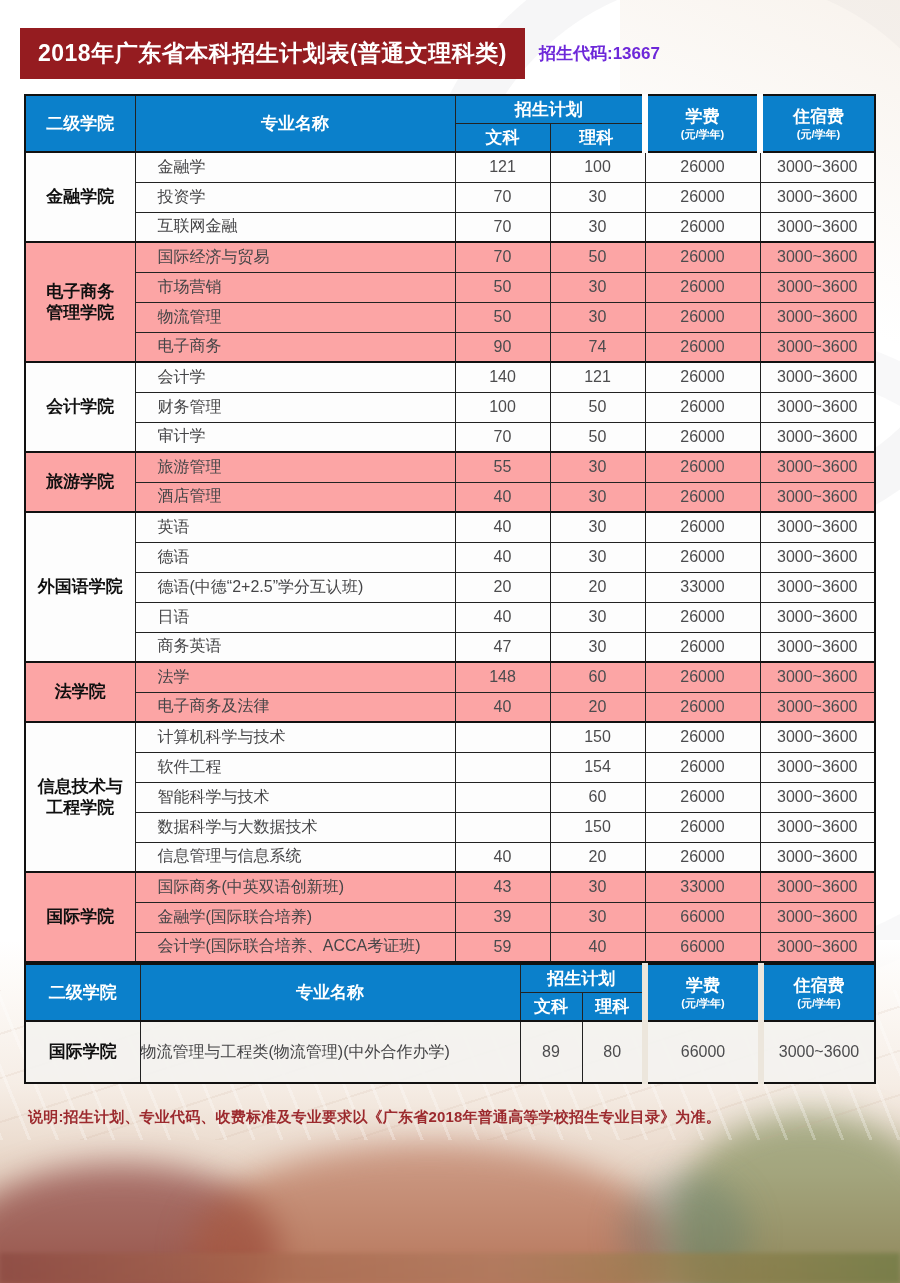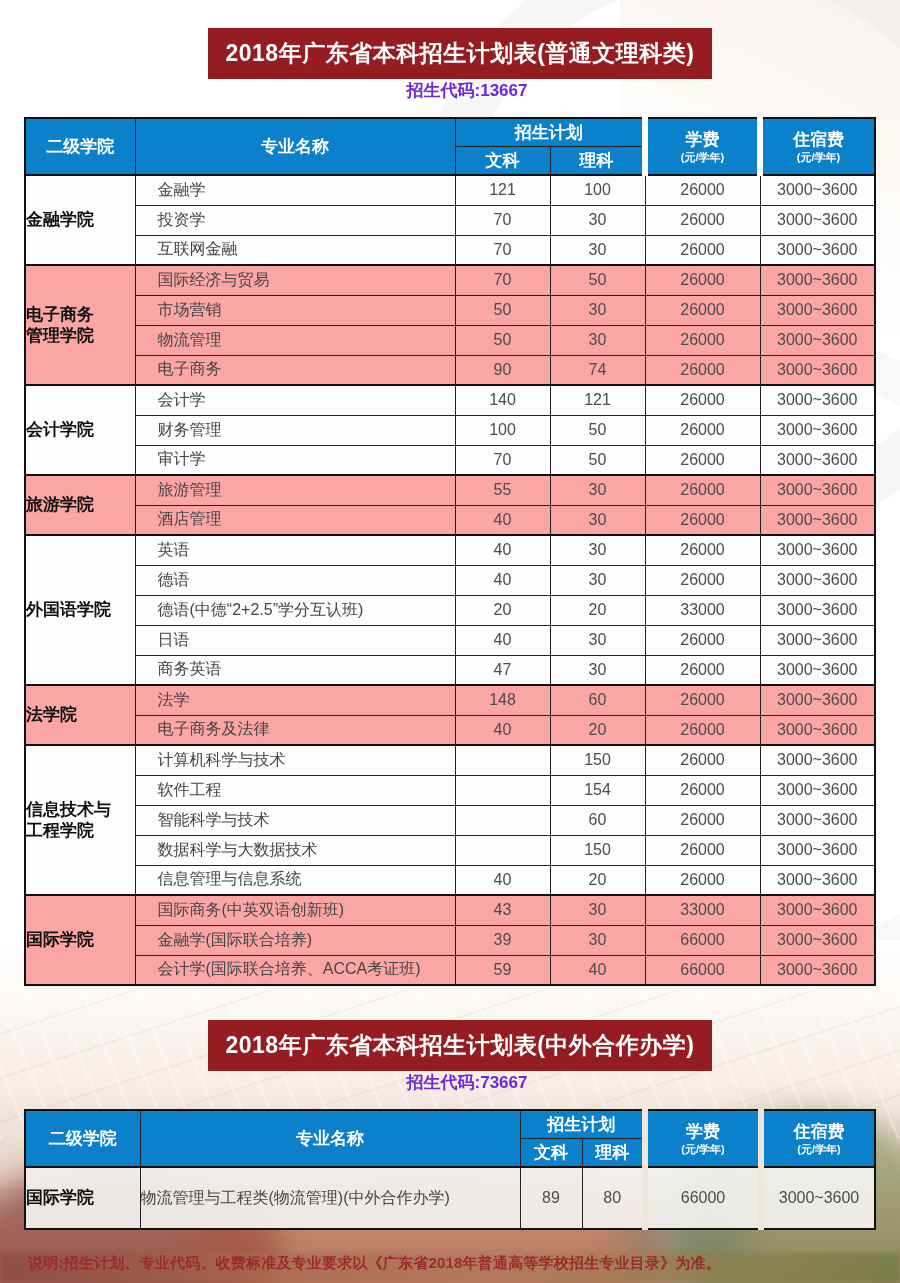--- a/index.html
+++ b/index.html
@@ -23,21 +23,21 @@
   .blob-green{right:-50px;bottom:-60px;width:280px;height:230px;background:rgba(96,118,54,0.5);}
   .blob-teal{left:620px;bottom:-10px;width:130px;height:120px;background:rgba(62,110,110,0.25);}
   .rails{position:absolute;left:0;top:50px;width:900px;height:150px;opacity:.45;
     background:repeating-linear-gradient(68deg,rgba(255,255,255,0.6) 0 3px,transparent 3px 26px),
                repeating-linear-gradient(-18deg,rgba(198,168,148,0.28) 0 2px,transparent 2px 42px);}
   .bottom-strip{position:absolute;left:0;bottom:0;width:900px;height:30px;opacity:.7;filter:blur(2px);
     background:linear-gradient(90deg,#8c4a42,#a96a50 30%,#b07a5e 55%,#97804d 75%,#6f7a42);}
 
   
   .content{position:relative;z-index:2;}
-  .title-row{display:flex;align-items:center;margin:28px 0 15px 20px;flex-direction:column;}
+  .title-row{display:flex;align-items:center;margin:28px 0 15px 20px;}
   .title-row.second{margin-top:34px;}
   .title-bar{background:#951c20;color:#ffffff;font-weight:bold;font-size:23px;
     padding:10px 18px;letter-spacing:.5px;}
   .code-label{color:#6d28d9;font-size:17px;font-weight:bold;margin-left:14px;}
 
   table.plan{border-collapse:collapse;table-layout:fixed;width:850px;margin:0 auto;
     border:2px solid #111;}
   .plan th,.plan td{border:1px solid #222;padding:0;}
   .plan thead th{background:#0b80cb;color:#ffffff;font-weight:bold;font-size:17px;text-align:center;}
   .plan thead tr:first-child{height:28px;}
@@ -45,21 +45,21 @@
   .plan thead tr:last-child th{border-bottom:2px solid #111;}
   .plan thead th[rowspan]{border-bottom:2px solid #111;}
   .fee-line2{display:block;font-size:11px;font-weight:bold;margin-top:-1px;}
   .t1 thead th.gap-left{border-left:6px solid #ffffff;}
   .t2 thead th.gap-left{border-left:6px solid #ece6dc;}
   .t2 tbody td.gap-l{border-left:6px solid #ece6dc;}
 
   .t1 tbody tr{height:30px;}
   .t2 tbody tr{height:62px;}
   tr.gstart td{border-top:2px solid #111;}
-  td.college{font-weight:bold;color:#101010;font-size:17px;
+  td.college{text-align:center;font-weight:bold;color:#101010;font-size:17px;
     white-space:pre-line;line-height:1.25;}
   td.major{text-align:left;padding-left:22px;font-size:16px;color:#454547;}
   .t2 td.major{padding-left:0;}
   td.num{text-align:center;font-size:16px;color:#4c4c4e;}
   .t1 tr.band-a td{background:#fdfdfd;}
   .t1 tr.band-b td{background:#fca5a5;}
   .t2 tr.band-a td{background:rgba(243,242,239,0.92);}
 
   .note{margin:12px 0 0 28px;font-size:15px;font-weight:bold;color:#9c2a2e;letter-spacing:.2px;}
   .note.second{margin-top:24px;}
@@ -318,26 +318,20 @@
           <td class="major">会计学(国际联合培养、ACCA考证班)</td>
           <td class="num wen">59</td>
           <td class="num li">40</td>
           <td class="num tuition gap-l">66000</td>
           <td class="num accom gap-l">3000~3600</td>
         </tr>
       </tbody>
   </table>
 
 
-  <div class="title-row second">
-    <div class="title-bar">
-      <span>2018年广东省本科招生计划表(中外合作办学)</span>
-    </div>
-    <span class="code-label">招生代码:73667</span>
-  </div>
 
   <table class="plan t2">
     <colgroup>
       <col class="c-college">
         <col class="c-major">
         <col class="c-wen">
       <col class="c-li">
         <col class="c-tuition">
         <col class="c-accom">
     </colgroup>

